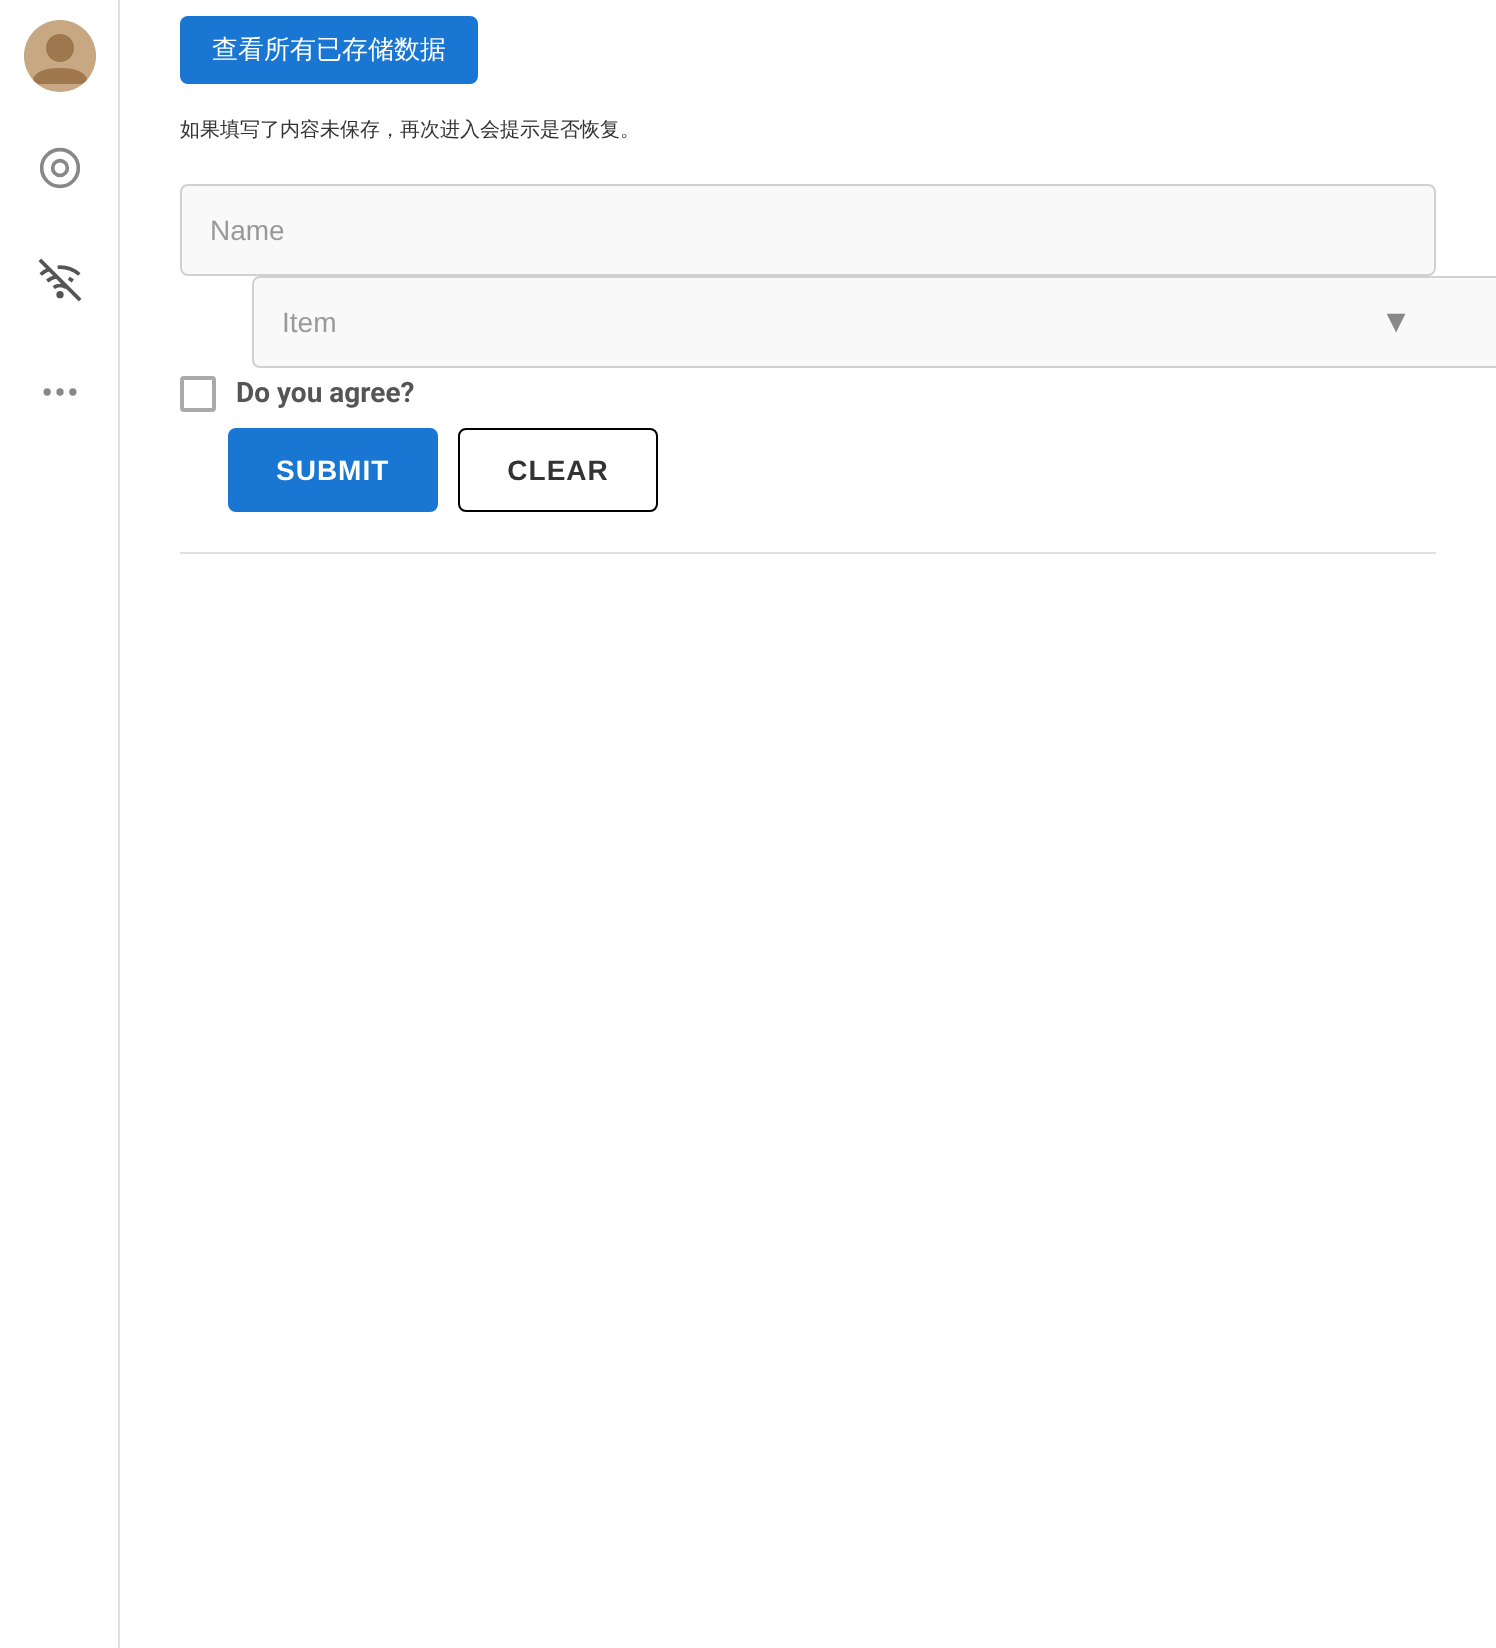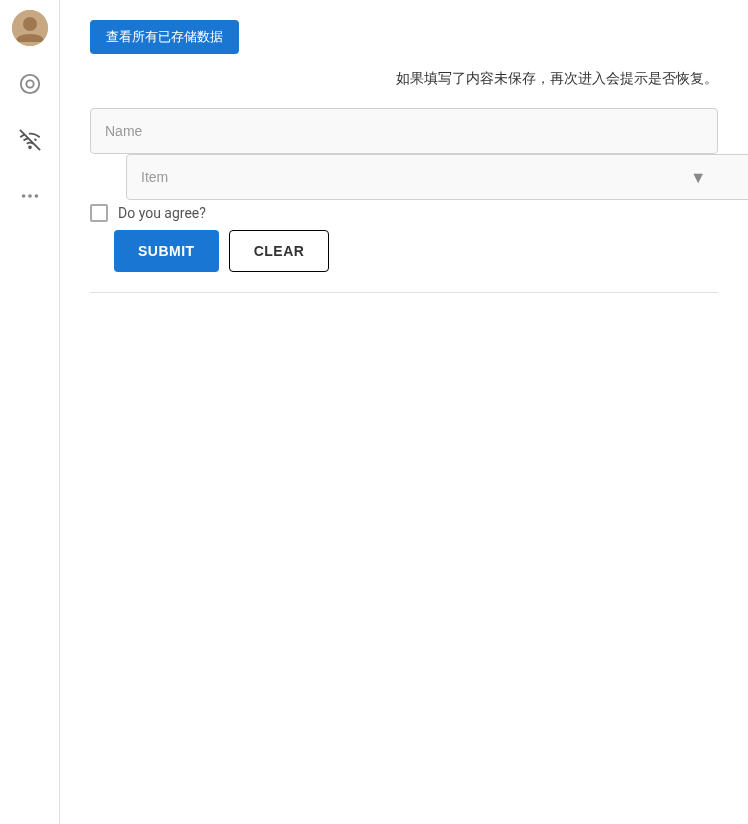--- a/index.html
+++ b/index.html
@@ -59,21 +59,21 @@
       color: #888;
     }
 
     .sidebar-icon.active {
       color: #333;
     }
 
     
     .main-content {
       flex: 1;
-      padding: 20px 30px;
+      padding: 8px 30px;
       overflow-y: auto;
       height: 824px;
     }
 
     .top-buttons {
       display: flex;
       gap: 10px;
       margin-bottom: 16px;
     }
 
@@ -82,24 +82,23 @@
       color: #fff;
       border: none;
       border-radius: 4px;
       padding: 8px 16px;
       font-size: 13px;
       cursor: pointer;
       white-space: nowrap;
     }
 
     .info-text {
-      font-size: 14px;
+      font-size: 10px;
       color: #333;
       margin-bottom: 20px;
-      text-align: right;
     }
 
     .form-section {
       display: flex;
       flex-direction: column;
       gap: 0;
       max-width: 650px;
     }
 
     .form-input {
@@ -167,20 +166,21 @@
     }
 
     .checkbox-input:checked {
       background: #1976d2;
       border-color: #1976d2;
     }
 
     .checkbox-label {
       font-size: 14px;
       color: #555;
+      font-weight: bold;
     }
 
     .action-buttons {
       display: flex;
       gap: 10px;
       margin-top: 8px;
     }
 
     .btn-submit {
       background: #1976d2;

